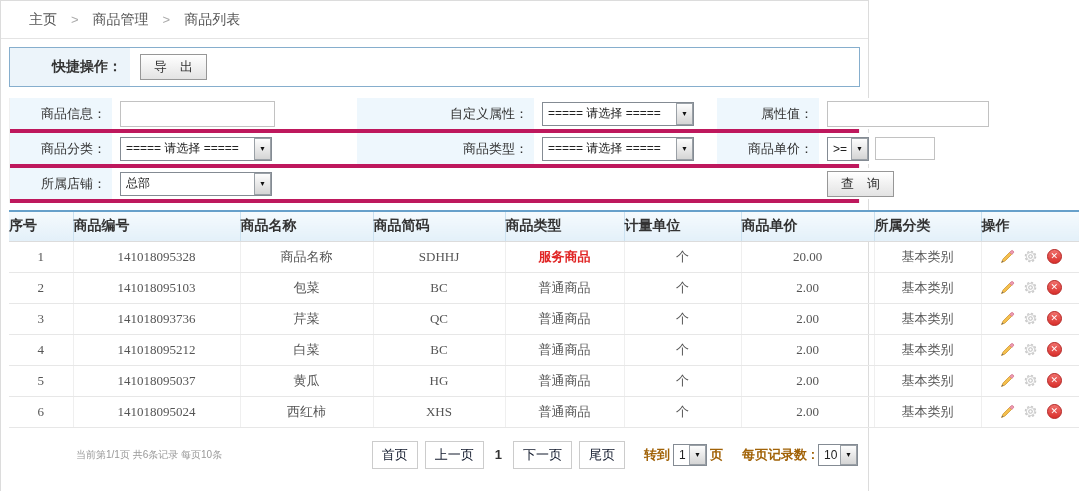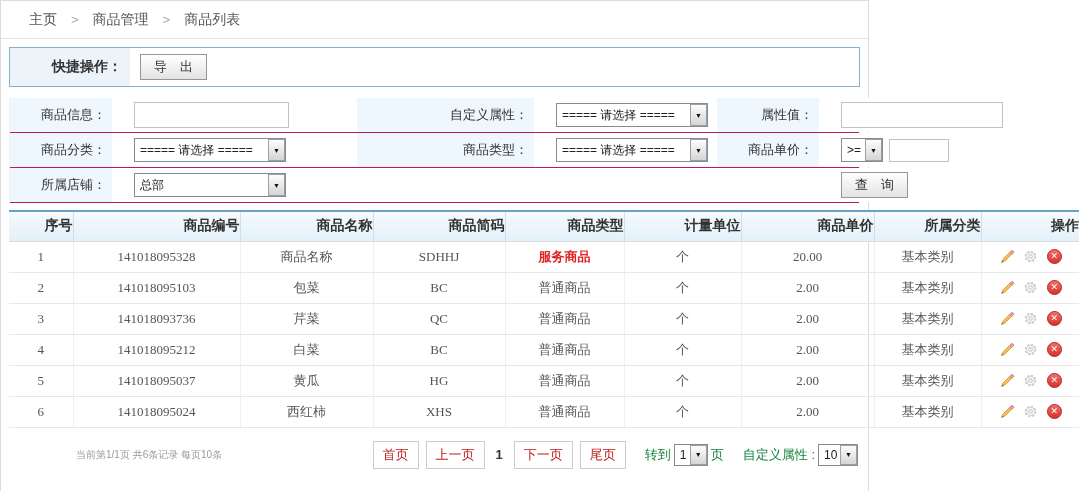--- a/index.html
+++ b/index.html
@@ -22,25 +22,25 @@
   .quickbar-label { width:120px; height:100%; background:#ecf4fa; display:flex; align-items:center;
     justify-content:flex-end; padding-right:8px; font-weight:bold; color:#333; font-size:14px; }
   .quickbar-body { flex:1; display:flex; align-items:center; padding-left:10px; }
 
   .btn { display:inline-block; border:1px solid #979797; background:linear-gradient(#ffffff,#e3e3e3);
     padding:3px 13px; font-size:13px; color:#333; font-family:inherit; cursor:pointer; }
 
   
   .filters { margin:8px 8px 0; border-left:1px solid #f0f0f0; border-right:1px solid #f0f0f0; }
   .frow { display:grid; grid-template-columns:102px 245px 177px 183px 102px 261px;
-    height:35px; border-bottom:1px solid #be185d; }
+    height:35px; border-bottom:4px solid #be185d; }
   .flabel { background:#eef7fd; display:flex; align-items:center; justify-content:flex-end;
     padding-right:6px; color:#333; font-size:13px; }
   .flabel.empty { background:#fff; }
-  .ffield { display:flex; align-items:center; padding-left:22px; gap:6px; background:#fff; }
+  .ffield { display:flex; align-items:center; padding-left:8px; gap:6px; background:#fff; }
 
   .txt-input { width:155px; height:26px; border:1px solid #c2c2c2; font-size:13px;
     padding:0 4px; font-family:inherit; color:#333; outline:none; }
   .txt-input.small { width:60px; height:23px; }
   .txt-input.wide { width:162px; }
 
   
   .sel { display:inline-flex; align-items:stretch; border:1px solid #848b93; background:#fff;
     height:24px; cursor:pointer; }
   .sel .sel-text { flex:1; display:flex; align-items:center; padding:0 5px; font-size:12px;
@@ -50,21 +50,21 @@
     font-size:7px; color:#111; }
   .sel.w150 { width:152px; }
   .sel.w42  { width:42px; }
   .sel.w34  { width:34px; height:22px; }
   .sel.w40  { width:40px; height:22px; }
 
   
   table.grid { width:1070px; margin:7px 8px 0; border-collapse:collapse; table-layout:fixed; }
   table.grid th { height:30px; background:linear-gradient(#f5fafd,#e3f0f9);
     border-top:2px solid #67a0ca; border-right:1px solid #cbe1f0; border-bottom:1px solid #dcdcdc;
-    font-size:14px; color:#333; font-weight:bold; text-align:right; }
+    font-size:14px; color:#333; font-weight:bold; text-align:left; }
   table.grid th:last-child { border-right:none; }
   table.grid td { height:31px; border-bottom:1px solid #e7e7e7; border-right:1px solid #efefef;
     font-size:13px; color:#555; text-align:center; padding:0; }
   table.grid td:last-child { border-right:none; }
   .num { font-family:"Liberation Serif","DejaVu Serif",serif; font-size:13.5px; }
   td.c-name, td.c-short { text-align:left; padding-left:8px; }
   td.c-price { text-align:right; padding-right:12px; }
   td .type-service { color:#e02424; font-weight:bold; }
   td .type-normal { color:#555; }
   td.c-actions { }
@@ -72,24 +72,24 @@
   .action-icon { width:16px; height:16px; display:inline-flex; align-items:center; justify-content:center; cursor:pointer; }
   .icon-del { width:15px; height:15px; border-radius:50%; background:linear-gradient(#f0716d,#d92f2b);
     border:1px solid #b52a28; color:#fff; font-size:9px; font-weight:bold; line-height:13px;
     text-align:center; display:inline-block; cursor:pointer; }
 
   
   .footer { display:flex; justify-content:space-between; align-items:center;
     padding:13px 10px 0 75px; }
   .summary { color:#999; font-size:10px; }
   .pager { display:flex; align-items:center; gap:7px; }
-  .pg-btn { border:1px solid #ccc; background:#fff; color:#b91c1c; font-size:13px;
+  .pg-btn { border:1px solid #ccc; background:#fff; color:#0f172a; font-size:13px;
     padding:4px 9px; font-family:inherit; cursor:pointer; }
   .pg-current { font-weight:bold; color:#333; font-size:13px; margin:0 4px; }
-  .pg-label { font-weight:normal; color:#15803d; font-size:13px; }
+  .pg-label { font-weight:bold; color:#a16207; font-size:13px; }
   .pg-group { display:flex; align-items:center; gap:3px; margin-left:12px; }
 </style>
 </head>
 <body>
 
 <div class="page">
 
   <div class="breadcrumb">
     <span class="crumb">主页</span>
     <span class="sep">&gt;</span>
@@ -384,21 +384,21 @@
       <button class="pg-btn">尾页</button>
       <span class="pg-group">
         <span class="pg-label">转到</span>
         <span class="sel w34">
           <span class="sel-text">1</span>
           <span class="sel-arrow">▼</span>
         </span>
         <span class="pg-label">页</span>
       </span>
       <span class="pg-group">
-        <span class="pg-label">自定义属性 :</span>
+        <span class="pg-label">每页记录数 :</span>
         <span class="sel w40">
           <span class="sel-text">10</span>
           <span class="sel-arrow">▼</span>
         </span>
       </span>
     </div>
   </div>
 
 </div>
 

